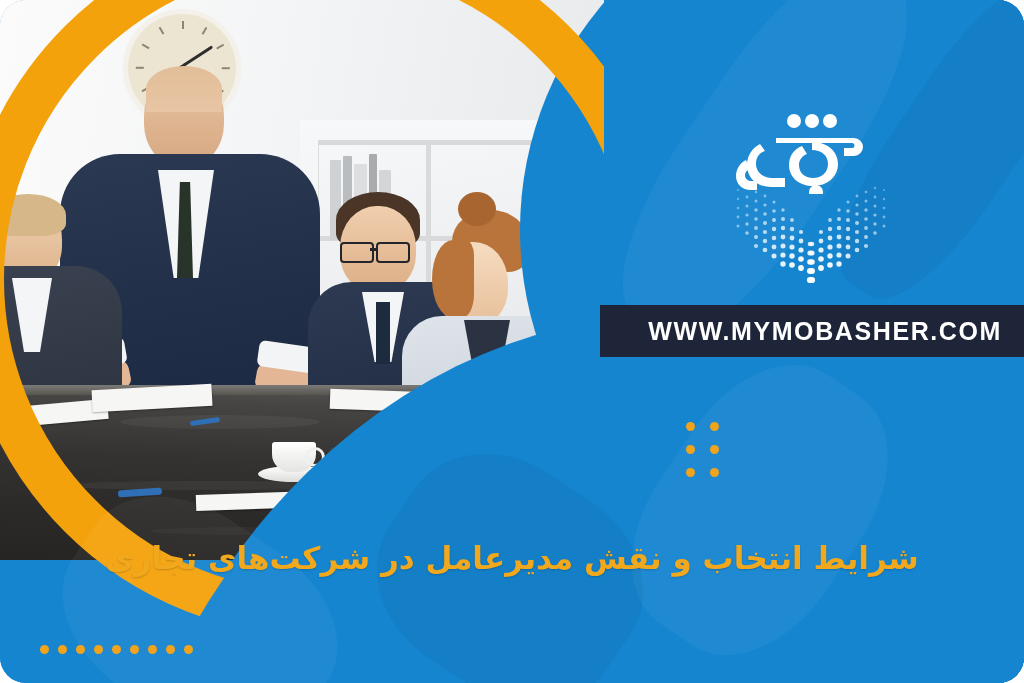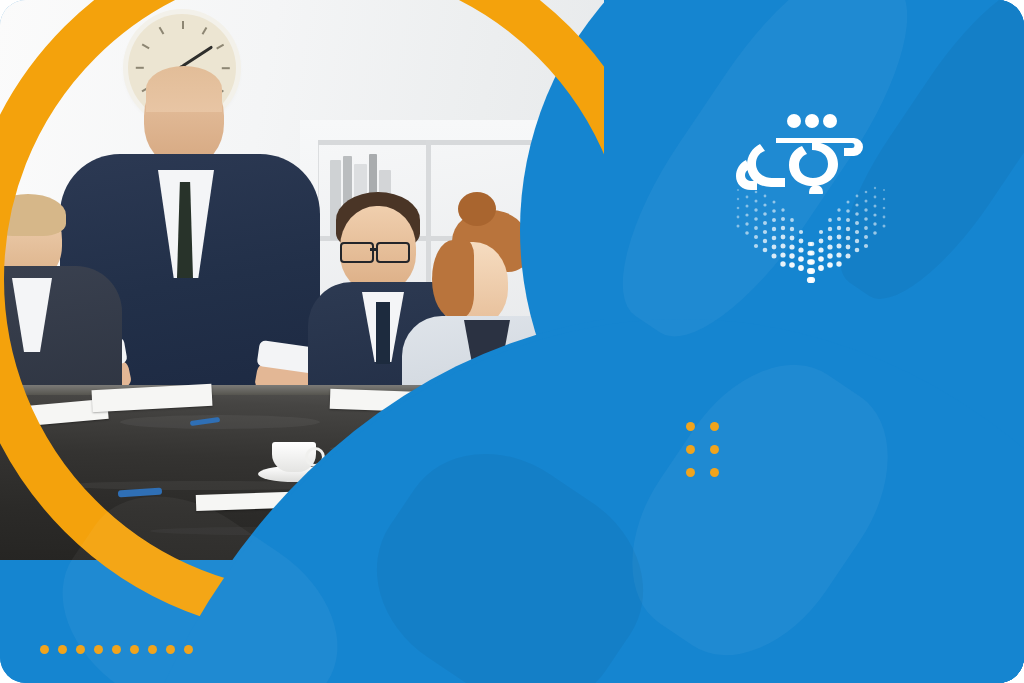--- a/index.html
+++ b/index.html
@@ -373,20 +373,23 @@
           <circle cx="78" cy="62" r="2.3" opacity=".88"></circle>
             <circle cx="78" cy="71" r="2.6" opacity=".95"></circle>
             <circle cx="78" cy="80" r="2.8" opacity="1"></circle>
             <circle cx="78" cy="89" r="3" opacity="1"></circle>
             <circle cx="78" cy="98" r="3.1" opacity="1"></circle>
         </g>
       </g>
     </svg>
   </div>
 
+  <div class="urlbar">
+    <span class="urltext">WWW.MYMOBASHER.COM</span>
+  </div>
 
   <div class="dotgrid">
     <i style="left:0;top:0"></i>
       <i style="left:24px;top:0"></i>
     <i style="left:0;top:23px"></i>
       <i style="left:24px;top:23px"></i>
     <i style="left:0;top:46px"></i>
       <i style="left:24px;top:46px"></i>
   </div>
 
@@ -395,14 +398,15 @@
       <i style="left:18px"></i>
       <i style="left:36px"></i>
     <i style="left:54px"></i>
       <i style="left:72px"></i>
       <i style="left:90px"></i>
     <i style="left:108px"></i>
       <i style="left:126px"></i>
       <i style="left:144px"></i>
   </div>
 
+  <div class="headline">شرایط انتخاب و نقش مدیرعامل در شرکت‌های تجاری</div>
 
 </div>
 
 </body></html>

